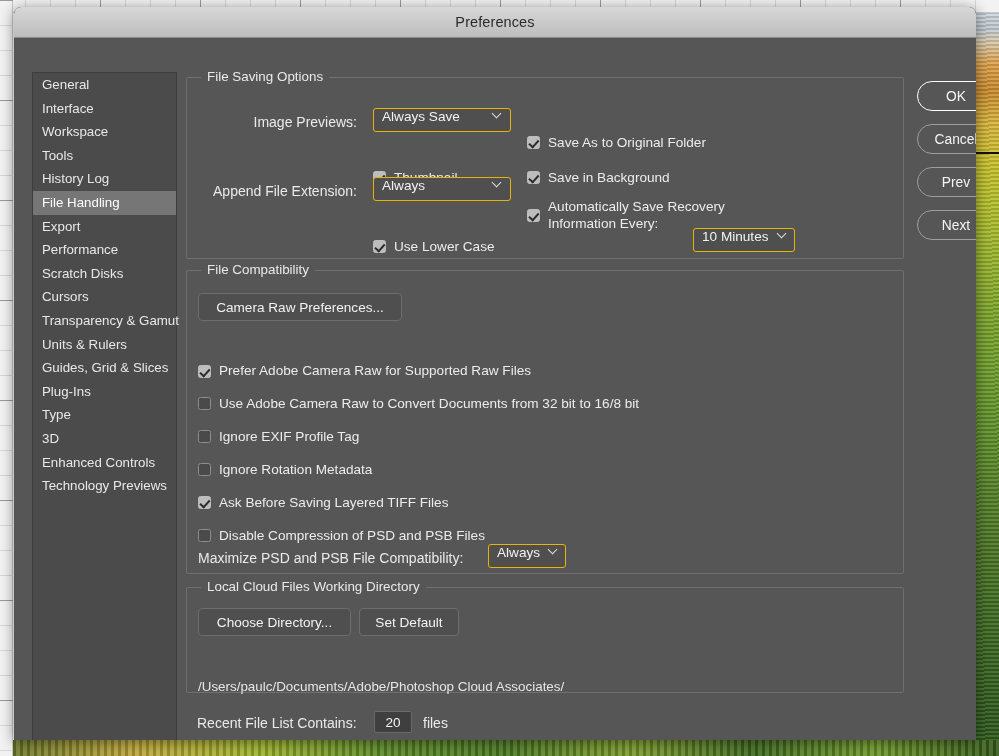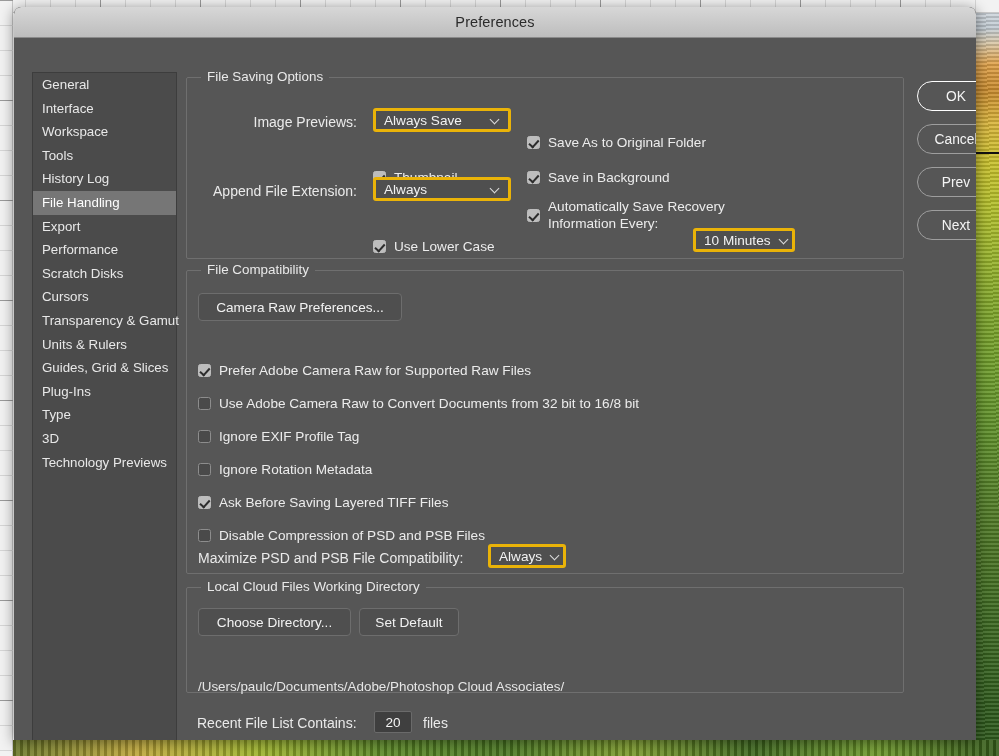--- a/index.html
+++ b/index.html
@@ -104,24 +104,24 @@
   #grp-compat { left: 172px; top: 232px; width: 718px; height: 304px; }
   #grp-cloud  { left: 172px; top: 549px; width: 718px; height: 106px; }
 
   
   .lbl { font-size: 14px; color: #eaeaea; white-space: nowrap; }
   .lbl.right { text-align: right; }
 
   .select {
     position: absolute;
     background: #4f4f4f;
-    border: 3px solid #eab308;
+    border: 1px solid #eab308;
     border-radius: 3px;
     color: #f2f2f2; font-size: 13.6px;
-    display: flex; align-items: center;
+    display: flex; 
     padding: 0 8px;
     cursor: default;
     height: 24px;
   }
   .select .val { flex: 1 1 auto; white-space: nowrap; }
   .select .chev {
     flex: 0 0 auto; margin-left: 8px; width: 10px; height: 10px;
     position: relative;
   }
   .select .chev::before {
@@ -285,20 +285,21 @@
         <div class="side-item"><span>Export</span></div>
         <div class="side-item"><span>Performance</span></div>
         <div class="side-item"><span>Scratch Disks</span></div>
         <div class="side-item"><span>Cursors</span></div>
         <div class="side-item"><span>Transparency &amp; Gamut</span></div>
         <div class="side-item"><span>Units &amp; Rulers</span></div>
         <div class="side-item"><span>Guides, Grid &amp; Slices</span></div>
         <div class="side-item"><span>Plug-Ins</span></div>
         <div class="side-item"><span>Type</span></div>
         <div class="side-item"><span>3D</span></div>
+        <div class="side-item"><span>Enhanced Controls</span></div>
         <div class="side-item"><span>Technology Previews</span></div>
       </div>
 
     <div class="group" id="grp-saving">
       <div class="legend">File Saving Options</div>
 
       <div class="lbl right" style="position:absolute; left:20px; top:36px; width:150px;">Image Previews:</div>
       <div class="select" style="left:186px; top:30px; width:138px;">
         <span class="val">Always Save</span>
         <span class="chev"></span>
@@ -340,21 +341,21 @@
         <span class="chev"></span>
       </div>
     </div>
 
     <div class="group" id="grp-compat">
       <div class="legend">File Compatibility</div>
 
       <div class="btn" style="left:11px; top:22px; width:204px;">Camera Raw Preferences...</div>
 
       <div id="compat-checks">
-          <div class="cb on" style="left: 11px; top: 70px;">
+          <div class="cb on" style="left: 11px; top: 70px; align-items: center;">
             <span class="box"></span>
             <span class="txt">Prefer Adobe Camera Raw for Supported Raw Files</span>
           </div>
           <div class="cb" style="left: 11px; top: 103px;">
             <span class="box"></span>
             <span class="txt">Use Adobe Camera Raw to Convert Documents from 32 bit to 16/8 bit</span>
           </div>
           <div class="cb" style="left: 11px; top: 136px; text-align: center;">
             <span class="box"></span>
             <span class="txt">Ignore EXIF Profile Tag</span>

